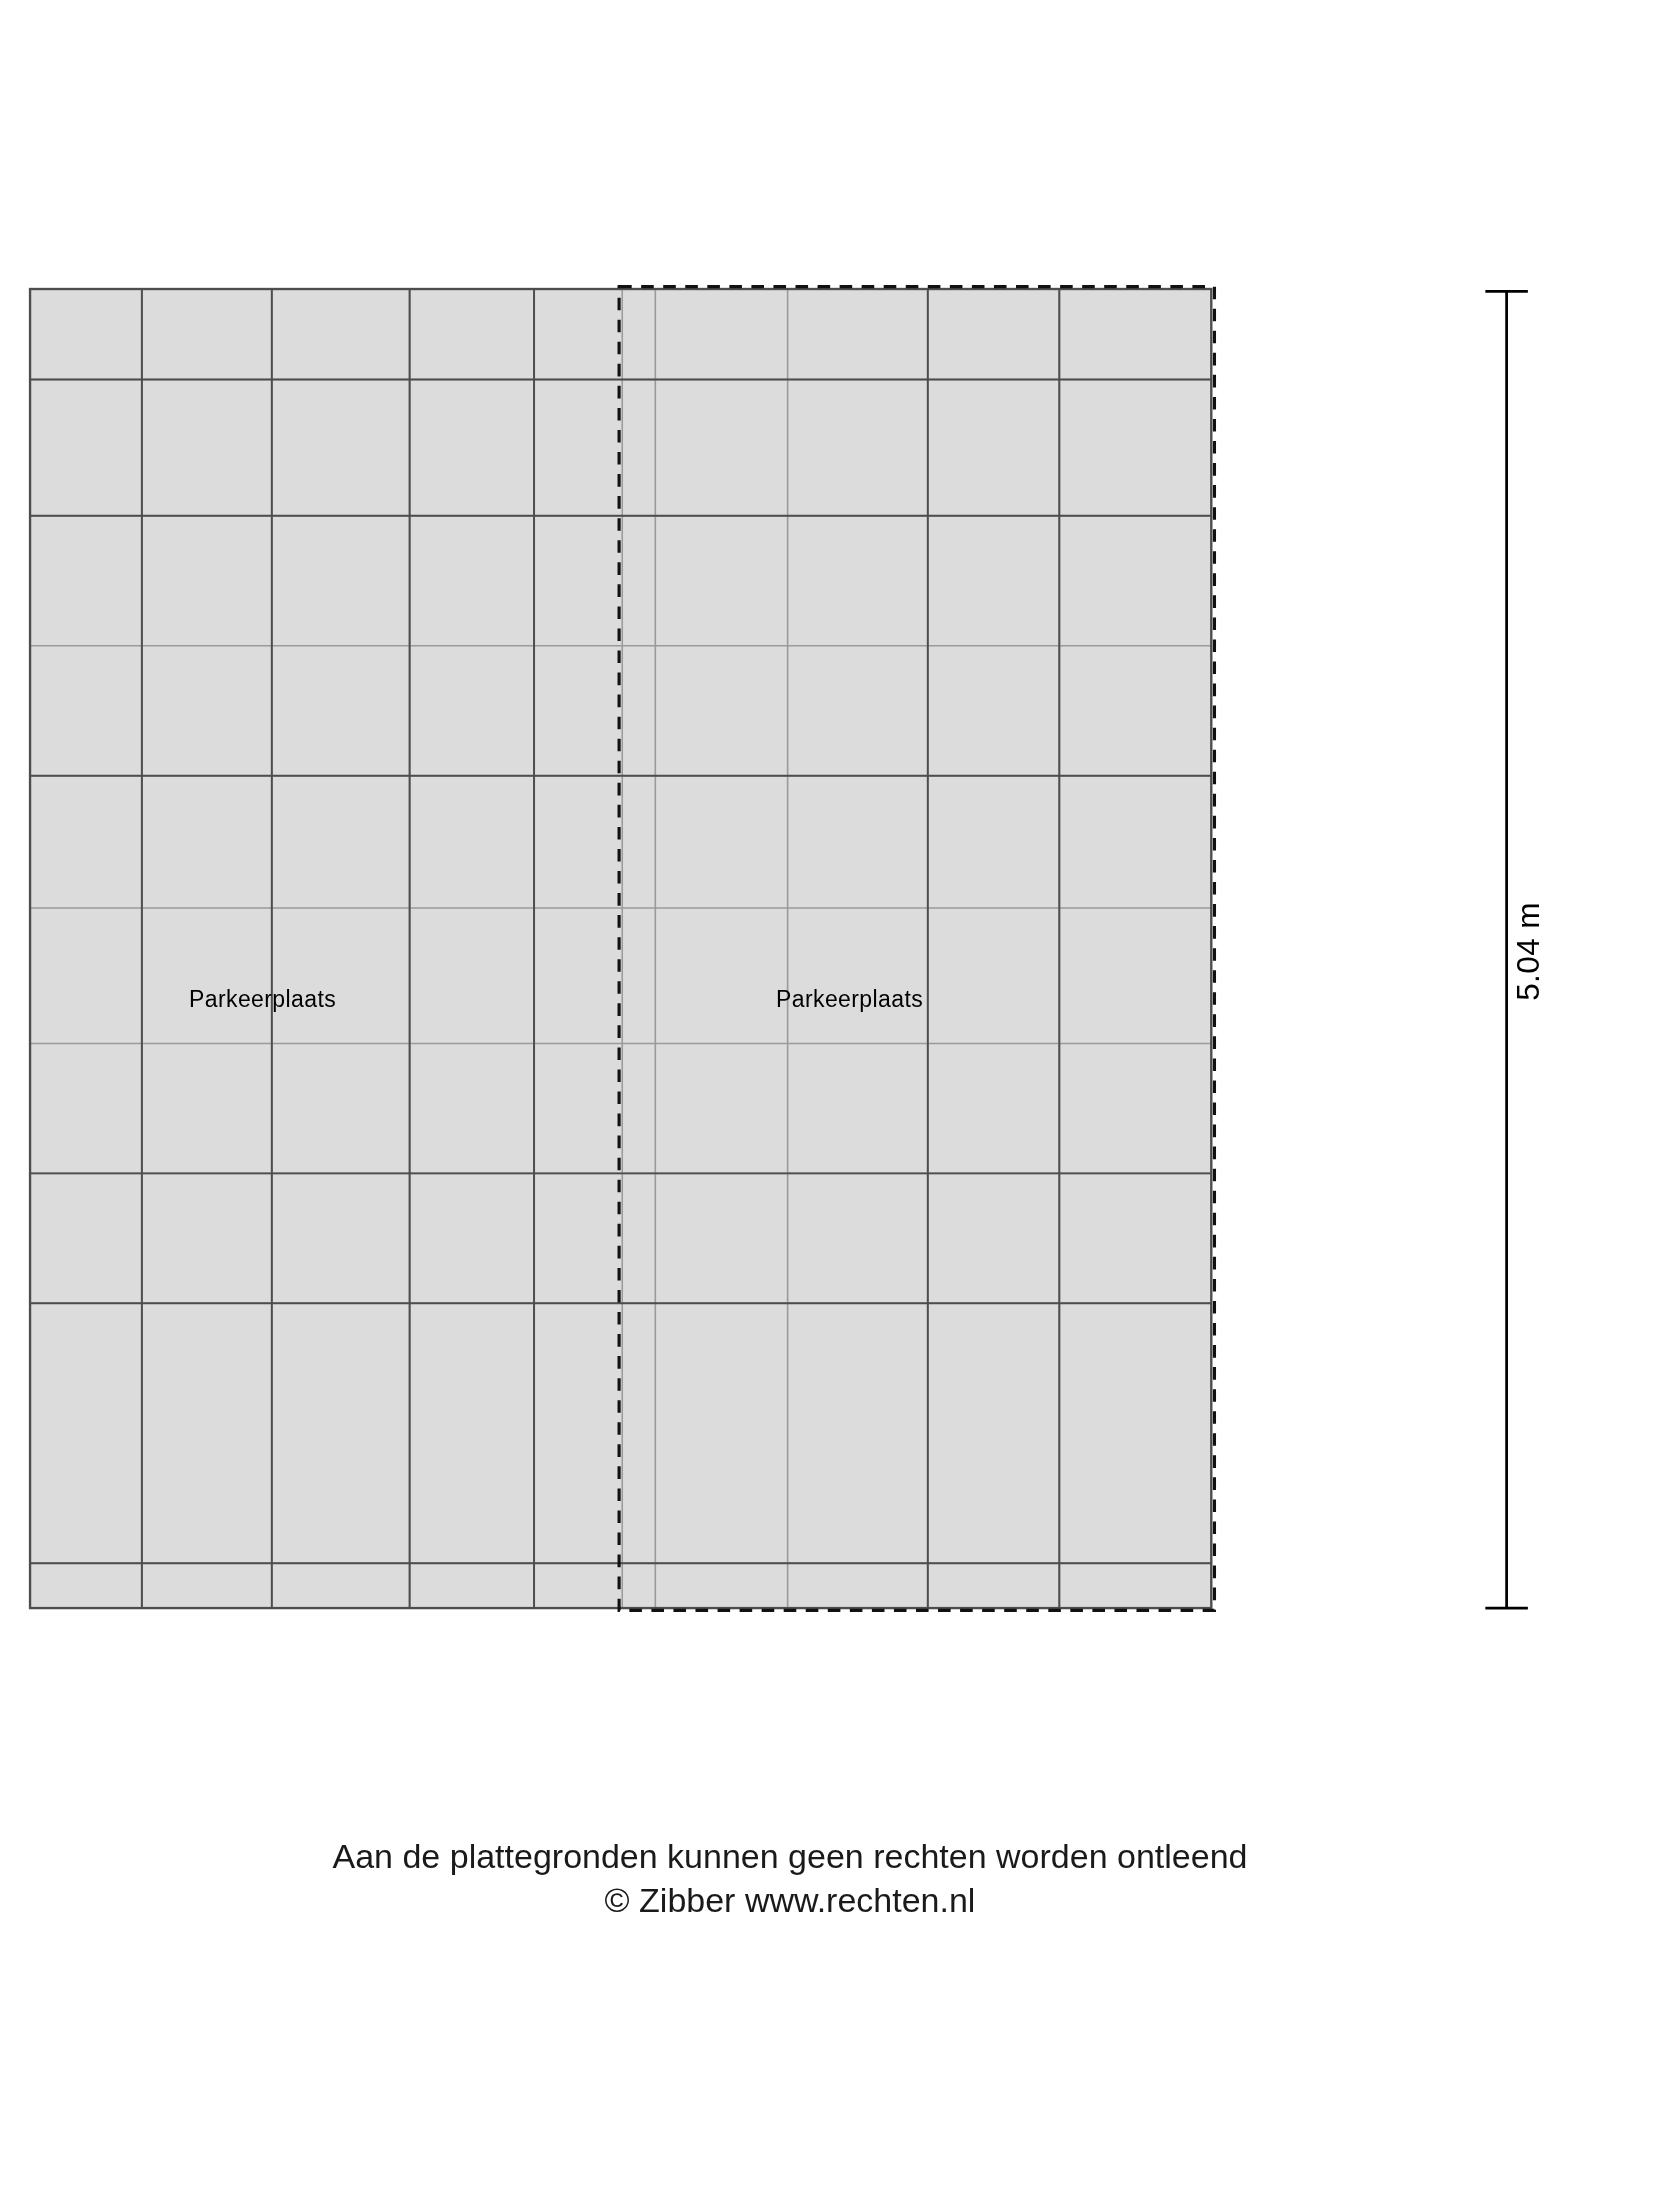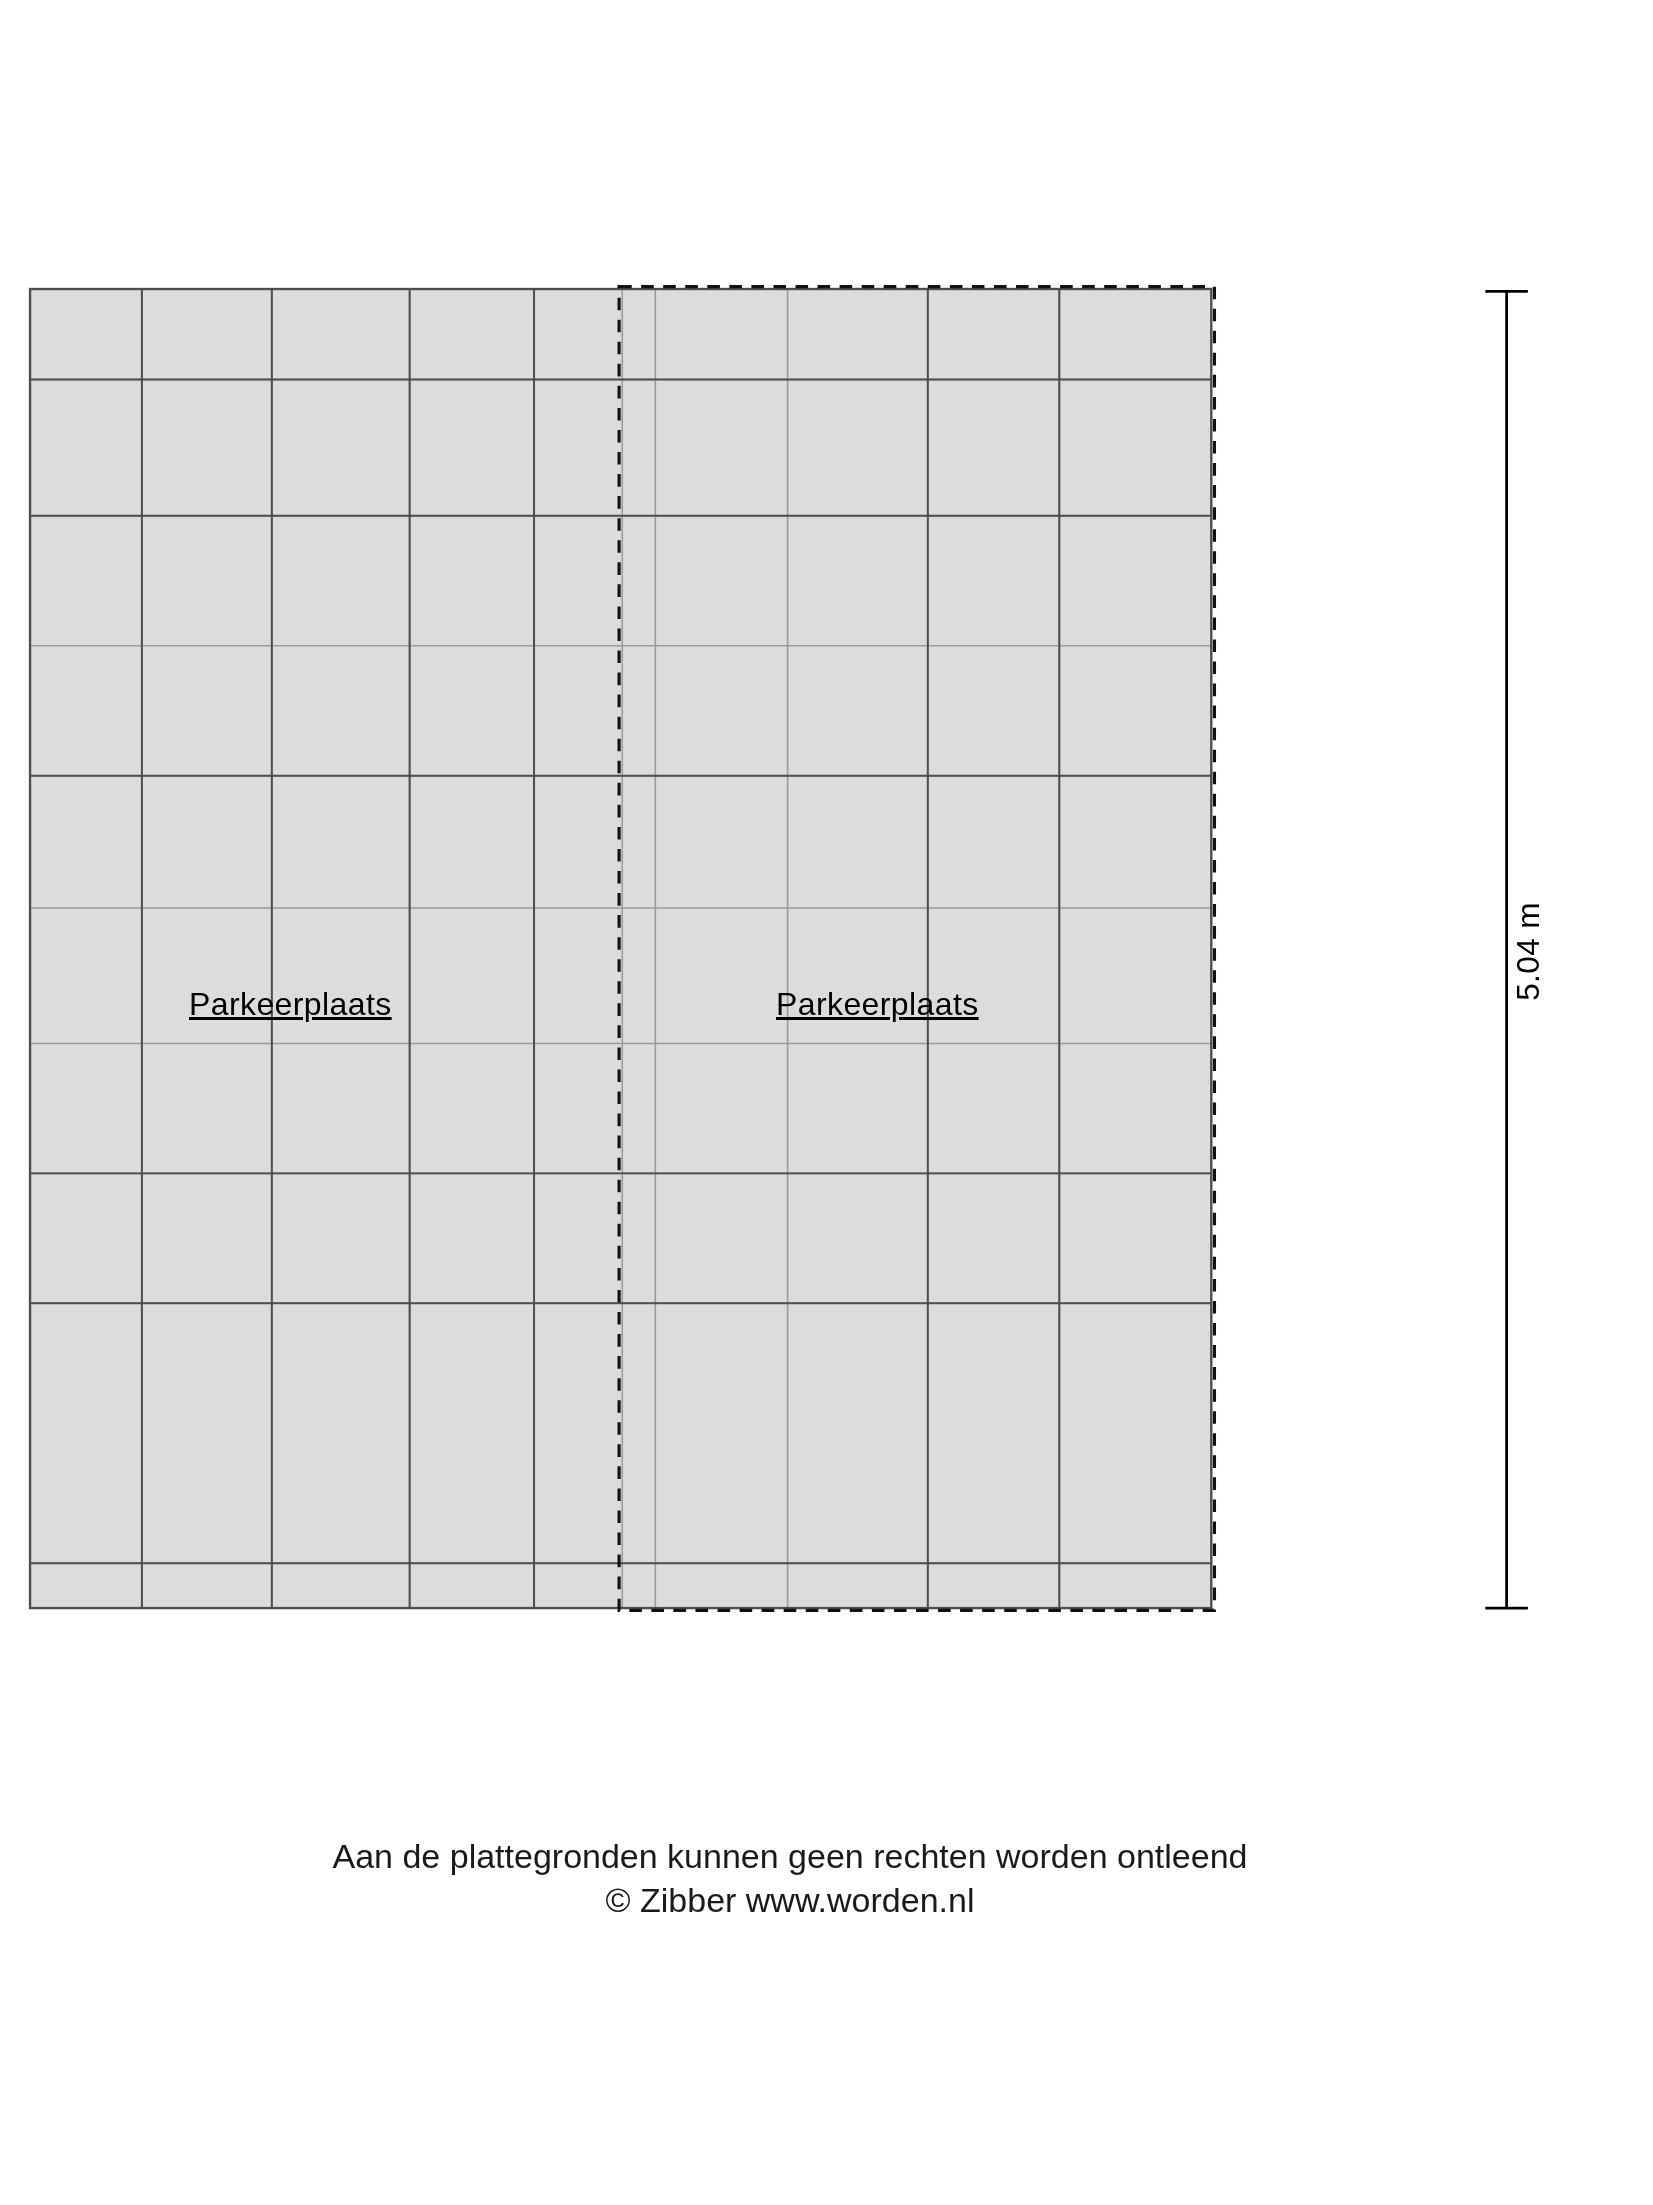--- a/index.html
+++ b/index.html
@@ -25,23 +25,22 @@
 
   .label-text {
     position: absolute;
     font-family: "Liberation Sans", sans-serif;
     color: #000000;
     white-space: nowrap;
   }
 
   
   .room-label {
-    font-size: 32px;
+    font-size: 23px;
     letter-spacing: 0.4px;
-    text-decoration: underline;
   }
 
   
   .dim-vertical {
     font-size: 31.5px;
     transform-origin: 50% 50%;
     transform: rotate(-90deg);
     letter-spacing: 0.4px;
   }
 
@@ -124,15 +123,15 @@
 </svg>
 
 <div class="label-text room-label" style="left:189px; top:986px;">Parkeerplaats</div>
 
 <div class="label-text room-label" style="left:776px; top:986px;">Parkeerplaats</div>
 
 <div class="label-text dim-vertical" style="left:1449px; top:933px; width:158px; text-align:center;">5.04 m</div>
 
 <div class="footer">
   <div>Aan de plattegronden kunnen geen rechten worden ontleend</div>
-  <div>© Zibber www.worden.nl</div>
+  <div>© Zibber www.rechten.nl</div>
 </div>
 
 
 </body></html>

